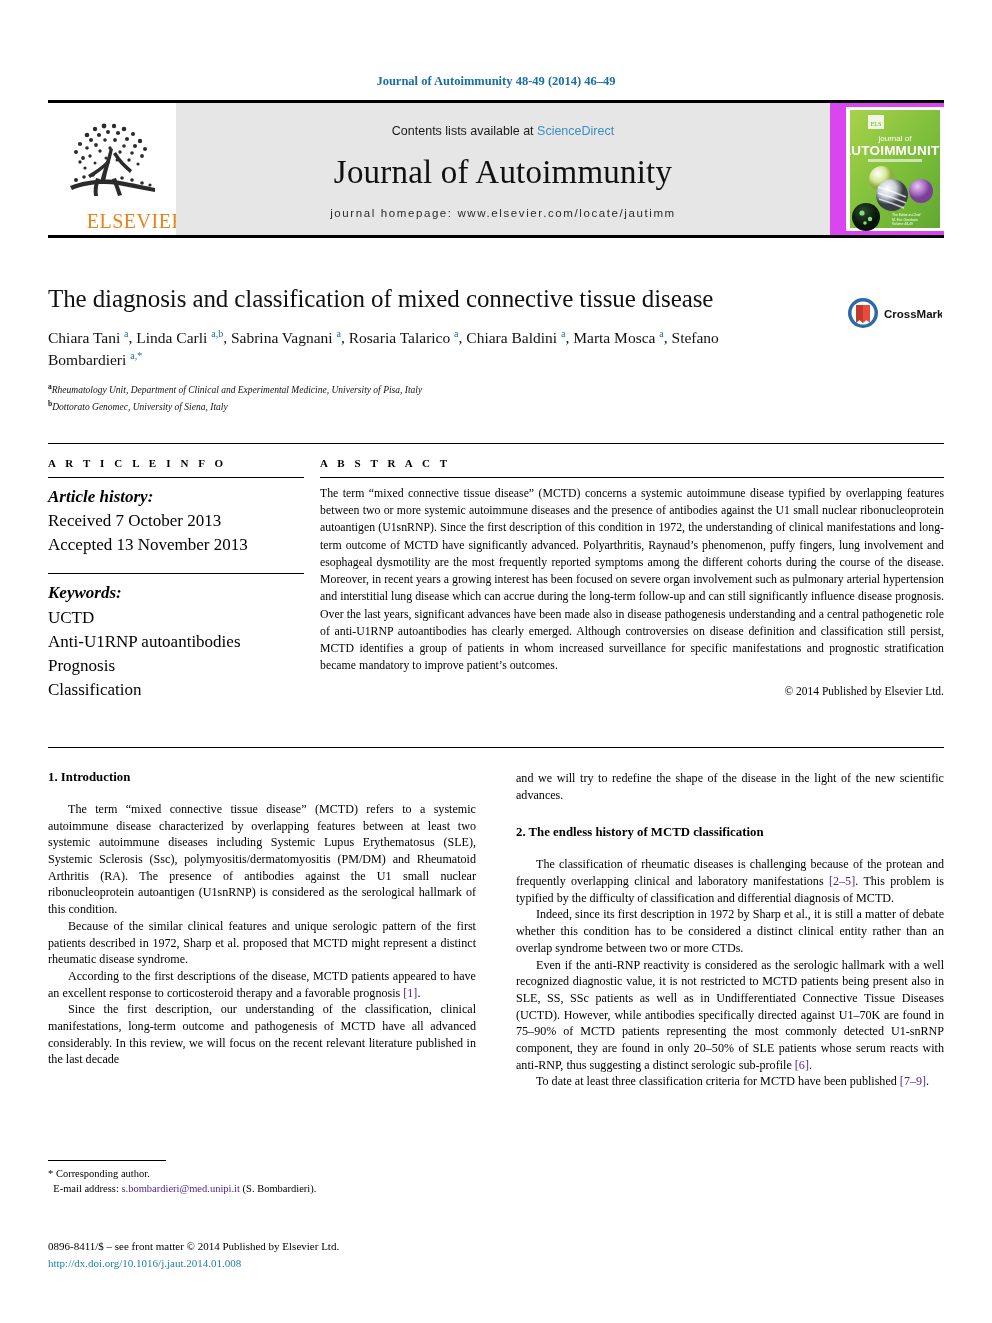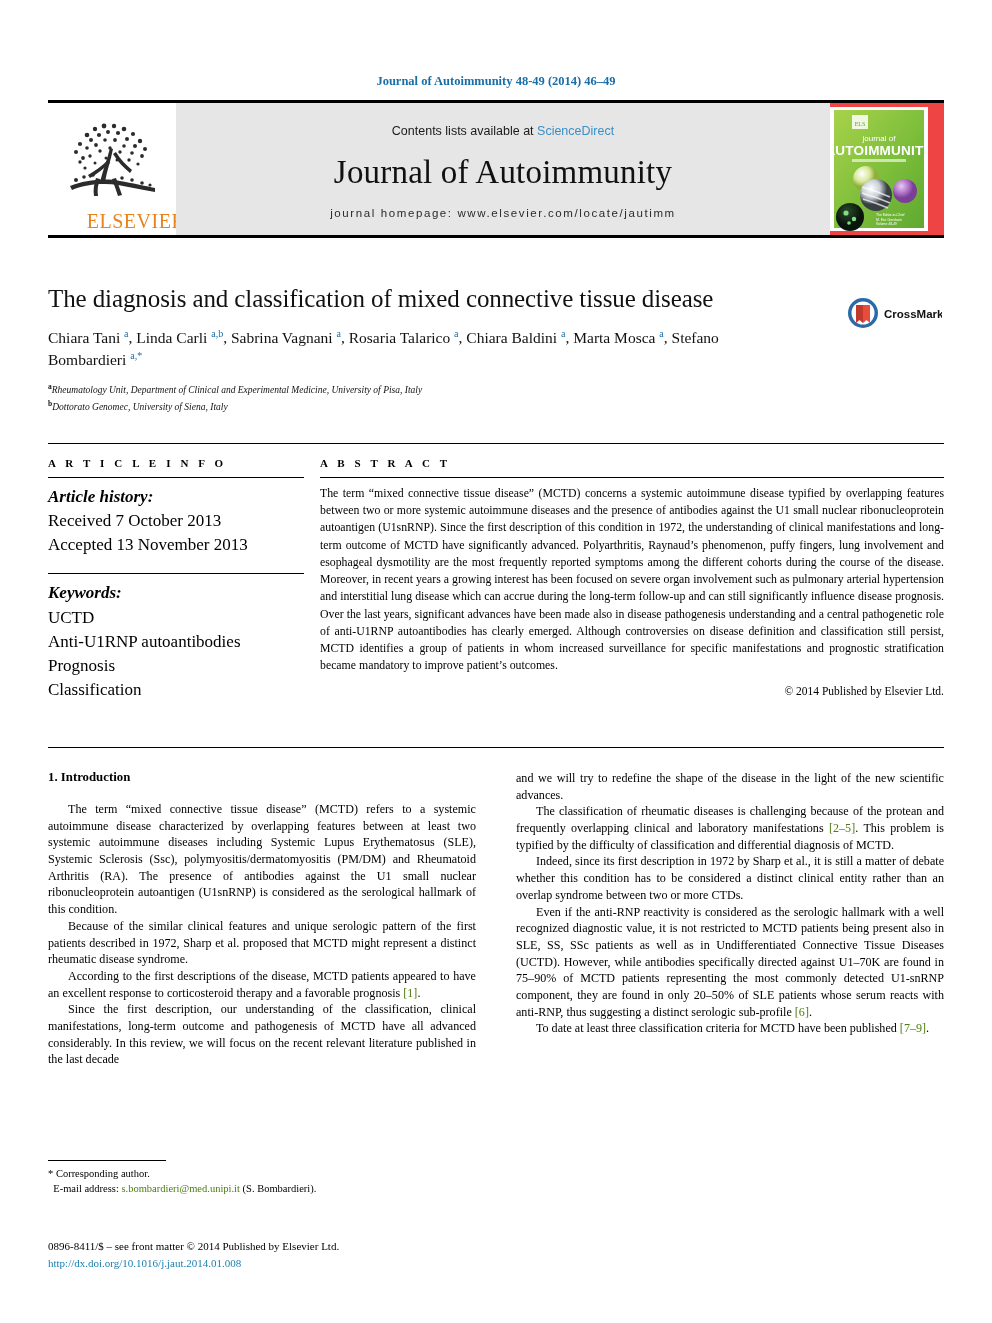--- a/index.html
+++ b/index.html
@@ -99,24 +99,24 @@
   }
   .homepage-line {
     font-family: "Liberation Sans", sans-serif;
     font-size: 11.5px;
     letter-spacing: 1.6px;
     color: #2b2b2b;
   }
   .cover-cell {
     width: 114px;
     flex: 0 0 114px;
-    background: #ef4444;
+    background: #d946ef;
     display: flex;
     align-items: center;
-    justify-content: flex-start;
+    justify-content: flex-end;
   }
   .cover-img {
     width: 98px;
     height: 124px;
     display: block;
   }
 
   
   .title-block {
     position: absolute;
@@ -239,21 +239,21 @@
   .col p {
     font-size: 12.1px;
     line-height: 1.38;
     text-align: justify;
     margin: 0;
     text-indent: 20px;
     color: #000;
   }
   .col p.noindent { text-indent: 0; }
   a.ref, .ref {
-    color: #4d7c0f;
+    color: #4c1d95;
     text-decoration: none;
   }
 
   
   .footnote {
     position: absolute;
     left: 48px;
     top: 1160px;
     width: 428px;
   }
@@ -458,20 +458,21 @@
     <div class="col">
       <div class="h2">1. Introduction</div>
       <p>The term “mixed connective tissue disease” (MCTD) refers to a systemic autoimmune disease characterized by overlapping features between at least two systemic autoimmune diseases including Systemic Lupus Erythematosus (SLE), Systemic Sclerosis (Ssc), polymyositis/dermatomyositis (PM/DM) and Rheumatoid Arthritis (RA). The presence of antibodies against the U1 small nuclear ribonucleoprotein autoantigen (U1snRNP) is considered as the serological hallmark of this condition.</p>
       <p>Because of the similar clinical features and unique serologic pattern of the first patients described in 1972, Sharp et al. proposed that MCTD might represent a distinct rheumatic disease syndrome.</p>
       <p><span>According to the first descriptions of the disease, MCTD patients appeared to have an excellent response to corticosteroid therapy and a favorable prognosis </span><span class="ref">[1]</span><span>.</span></p>
       <p>Since the first description, our understanding of the classification, clinical manifestations, long-term outcome and pathogenesis of MCTD have all advanced considerably. In this review, we will focus on the recent relevant literature published in the last decade</p>
     </div>
 
     <div class="col">
       <p class="noindent">and we will try to redefine the shape of the disease in the light of the new scientific advances.</p>
+      <div class="h2 spaced">2. The endless history of MCTD classification</div>
       <p><span>The classification of rheumatic diseases is challenging because of the protean and frequently overlapping clinical and laboratory manifestations </span><span class="ref">[2–5]</span><span>. This problem is typified by the difficulty of classification and differential diagnosis of MCTD.</span></p>
       <p>Indeed, since its first description in 1972 by Sharp et al., it is still a matter of debate whether this condition has to be considered a distinct clinical entity rather than an overlap syndrome between two or more CTDs.</p>
       <p><span>Even if the anti-RNP reactivity is considered as the serologic hallmark with a well recognized diagnostic value, it is not restricted to MCTD patients being present also in SLE, SS, SSc patients as well as in Undifferentiated Connective Tissue Diseases (UCTD). However, while antibodies specifically directed against U1–70K are found in 75–90% of MCTD patients representing the most commonly detected U1-snRNP component, they are found in only 20–50% of SLE patients whose serum reacts with anti-RNP, thus suggesting a distinct serologic sub-profile </span><span class="ref">[6]</span><span>.</span></p>
       <p><span>To date at least three classification criteria for MCTD have been published </span><span class="ref">[7–9]</span><span>.</span></p>
     </div>
   </div>
 
   <div class="footnote">
     <div class="footnote-rule"></div>
     <p>* Corresponding author.</p>

